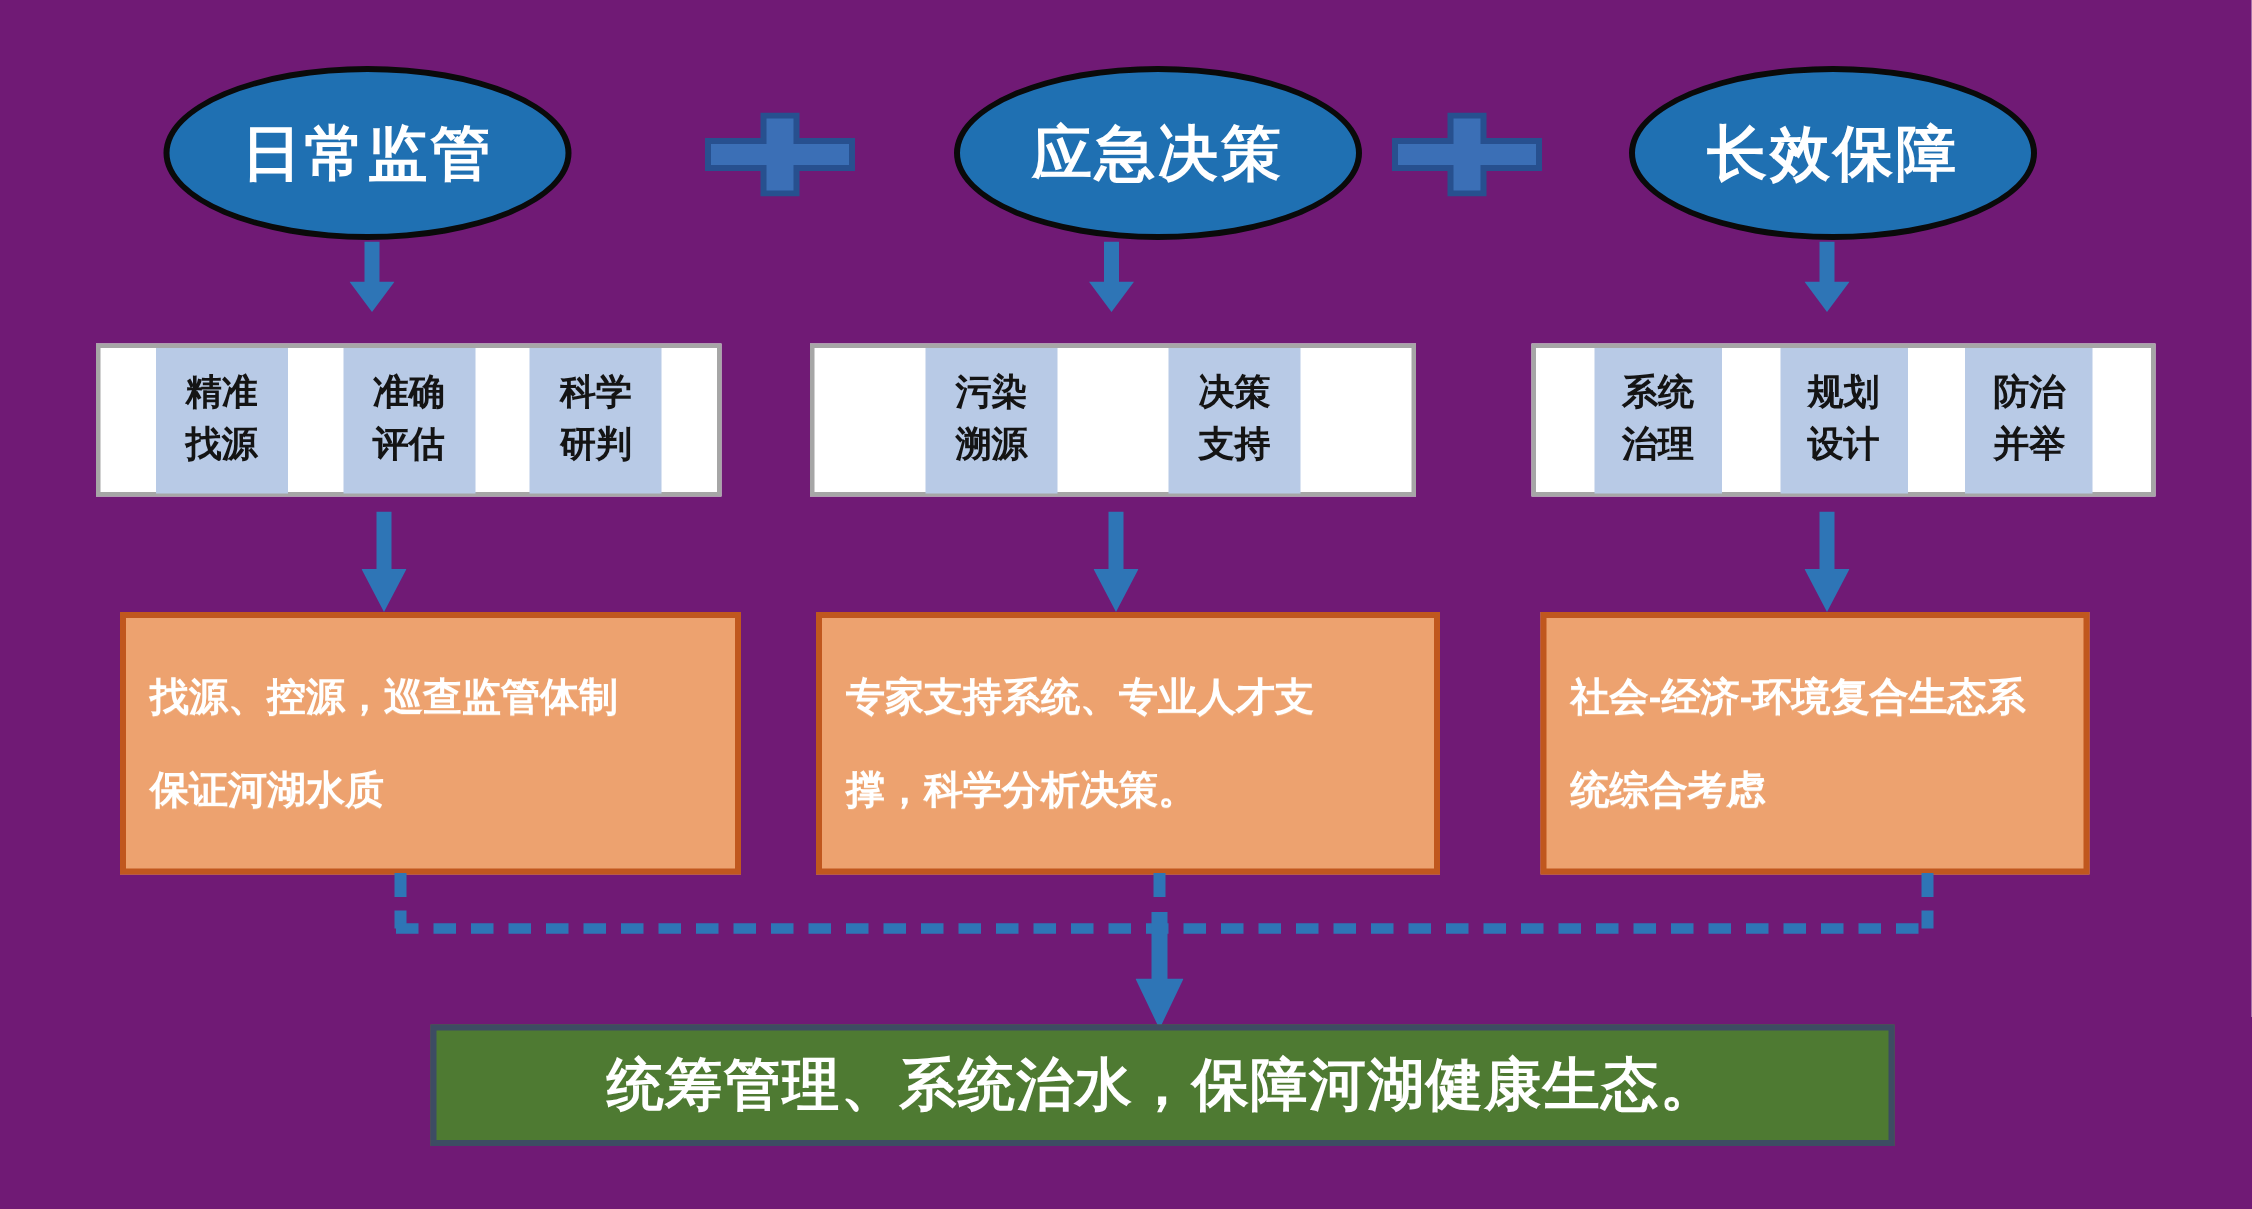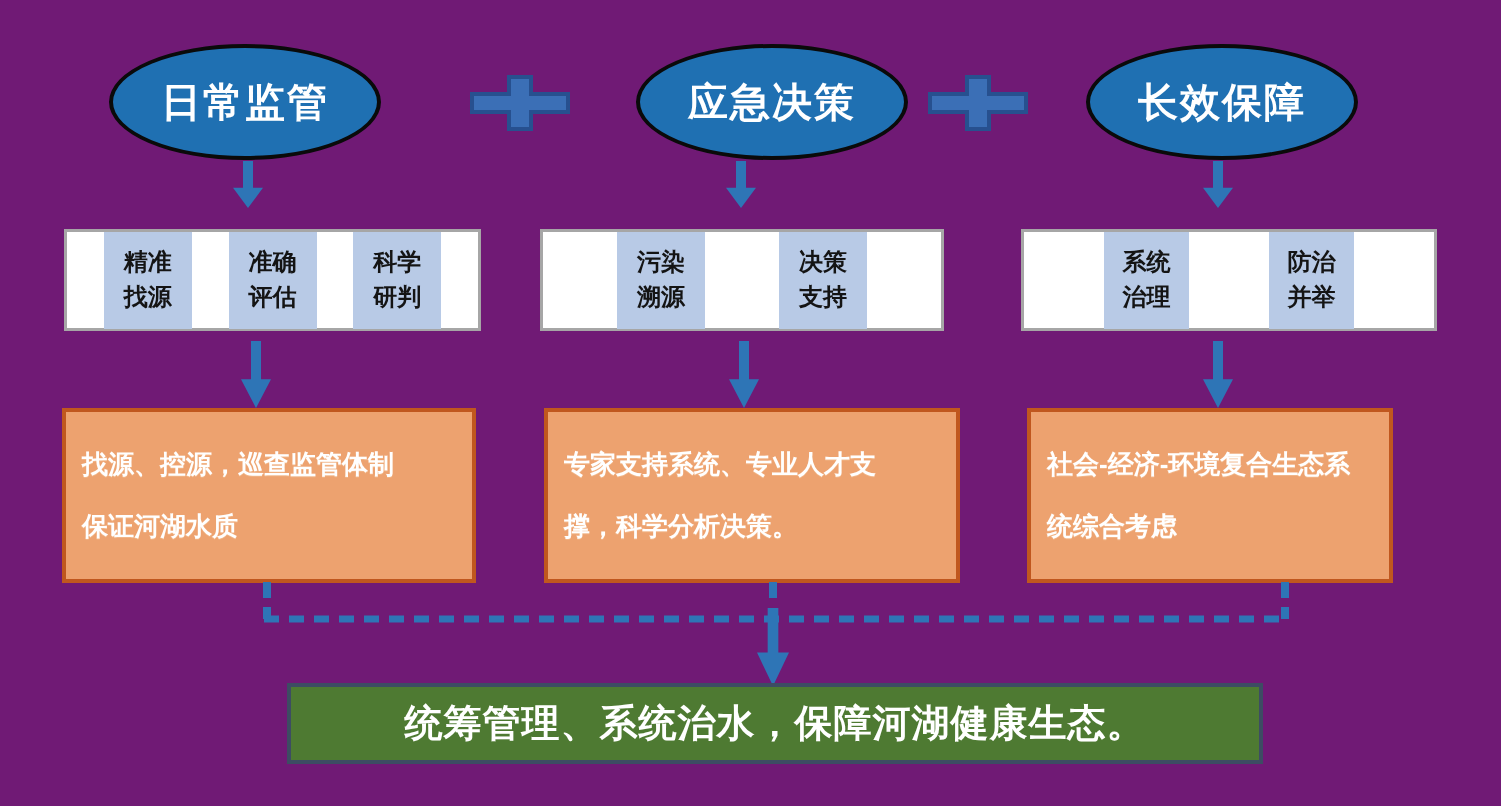--- a/index.html
+++ b/index.html
@@ -42,21 +42,21 @@
   
   .summary{
     position:absolute;top:408px;height:175px;background:var(--summary_fill);
     border:4px solid var(--summary_border);box-sizing:border-box;
     display:flex;align-items:center;
   }
   .summary span{
     color:#ffffff;font-size:26px;line-height:2.35;white-space:pre-line;
     padding:0 8px 0 16px;text-shadow:0 1px 0 rgba(255,235,200,.25);
   }
-  .s1{left:62px;width:414px}.s2{left:544px;width:416px}.s3{left:1027px;width:366px}
+  .s1{left:80px;width:414px}.s2{left:544px;width:416px}.s3{left:1027px;width:366px}
   
   .dashes{position:absolute;left:250px;top:576px;width:1060px;height:52px;}
   
   .conclusion{
     position:absolute;left:287px;top:683px;width:976px;height:81px;
     background:var(--conclusion_fill);border:4px solid var(--conclusion_border);
     box-sizing:border-box;display:flex;align-items:center;justify-content:center;
   }
   .conclusion span{color:#ffffff;font-size:38px;letter-spacing:1px;white-space:nowrap;}
 </style>
@@ -101,20 +101,22 @@
   </div>
   <div class="panel g2">
     <div class="chip">污染
 溯源</div>
     <div class="chip">决策
 支持</div>
   </div>
   <div class="panel g3">
     <div class="chip">系统
 治理</div>
+    <div class="chip">规划
+设计</div>
     <div class="chip">防治
 并举</div>
   </div>
 
   <svg class="arrow b1" viewBox="0 0 30 70" preserveAspectRatio="none">
     <path d="M10 0 H20 V40 H30 L15 70 L0 40 H10 Z" style="fill:var(--arrow)"></path>
     </svg>
   <svg class="arrow b2" viewBox="0 0 30 70" preserveAspectRatio="none">
     <path d="M10 0 H20 V40 H30 L15 70 L0 40 H10 Z" style="fill:var(--arrow)"></path>
     </svg>

